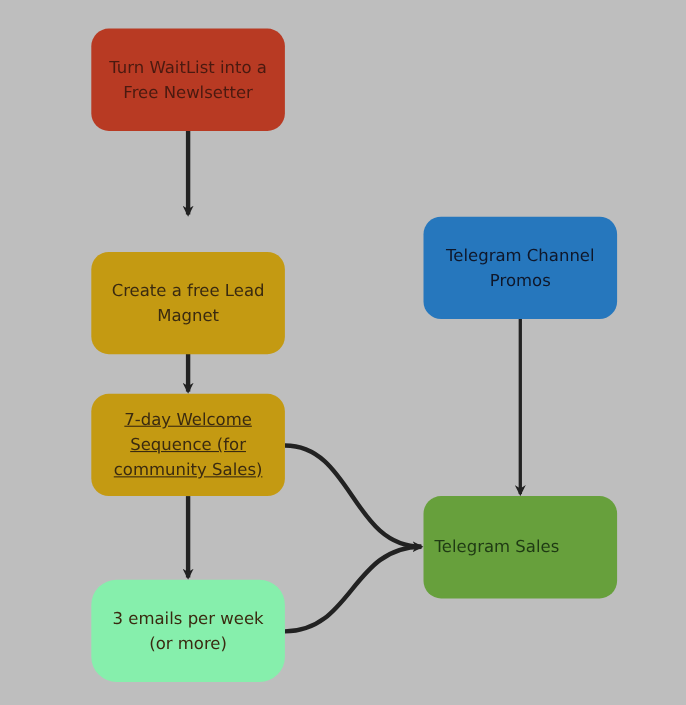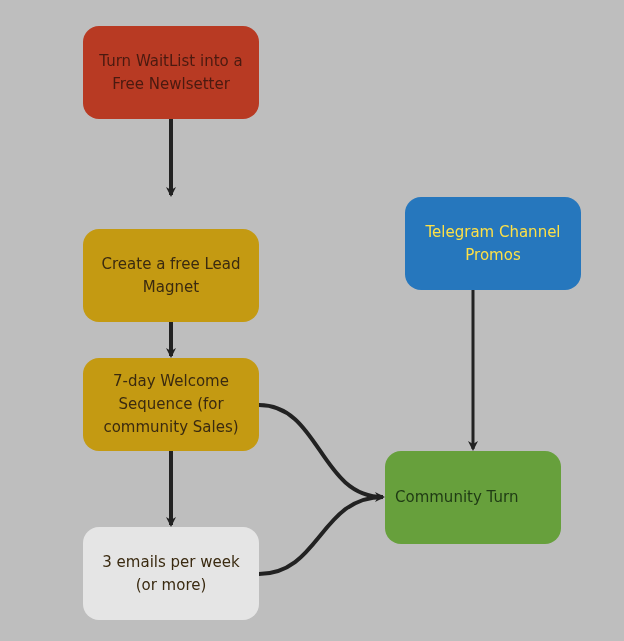--- a/index.html
+++ b/index.html
@@ -10,23 +10,23 @@
     }
     .node {
       position: absolute; box-sizing: border-box;
       display: flex; align-items: center; justify-content: flex-start; text-align: center;
       border-radius: 16px; font-size: 15px; line-height: 23px;
       padding: 6px 10px; color: #3a2a10;
     }
     .node span { display: block; }
     #n1 { left: 83px; top: 26px; width: 176px; height: 93px; background: #b83a23; color: #4a1a10; }
     #n2 { left: 83px; top: 197px; width: 176px; height: 93px; background: #c49a12; margin-top: 32px; }
-    #n3 { left: 83px; top: 358px; width: 176px; height: 93px; background: #c49a12; }
+    #n3 { left: 83px; top: 358px; width: 176px; height: 93px; background: #c49a12; text-decoration: underline; }
     #n4 { left: 83px; top: 527px; width: 176px; height: 93px; background: #c49a12; }
-    #n5 { left: 385px; top: 197px; width: 176px; height: 93px; background: #2677bd; color: #fde047; margin-left: 20px; }
+    #n5 { left: 385px; top: 197px; width: 176px; height: 93px; background: #2677bd; color: #0f172a; }
     #n6 { left: 385px; top: 451px; width: 176px; height: 93px; background: #67a03c; color: #1f3a14; }
     svg.edges { position: absolute; left: 0; top: 0; }
   </style>
 </head>
 <body style="background: rgb(190, 190, 190);">
 
 <svg class="edges" width="624" height="641">
   <defs>
     <marker id="arrow" markerWidth="10" markerHeight="10" refX="8" refY="5" orient="auto" markerUnits="userSpaceOnUse">
       <path d="M0,0 L10,5 L0,10 L3,5 Z" fill="#222"></path>
@@ -42,21 +42,21 @@
 
 <div class="node" id="n1" style="background: rgb(184, 58, 35);">
   <span>Turn WaitList into a Free Newlsetter</span>
 </div>
 <div class="node" id="n2" style="background: rgb(196, 154, 18);">
   <span>Create a free Lead Magnet</span>
 </div>
 <div class="node" id="n3" style="background: rgb(196, 154, 18);">
   <span>7-day Welcome Sequence (for community Sales)</span>
 </div>
-<div class="node" id="n4" style="background: #e5e5e5;">
+<div class="node" id="n4" style="background: #86efac; border-radius: 23px;">
   <span>3 emails per week (or more)</span>
 </div>
 <div class="node" id="n5" style="background: rgb(38, 119, 189);">
   <span>Telegram Channel Promos</span>
 </div>
 <div class="node" id="n6" style="background: rgb(103, 160, 60);">
-  <span>Community Turn</span>
+  <span>Telegram Sales</span>
 </div>
 
 </body></html>

